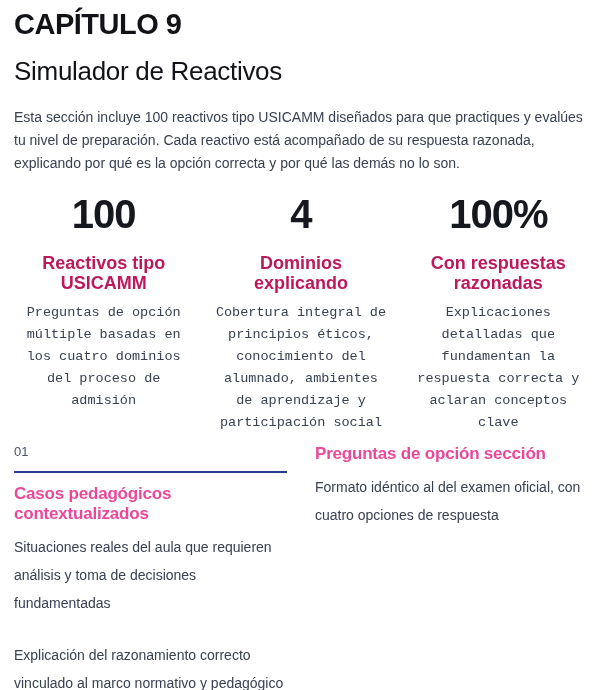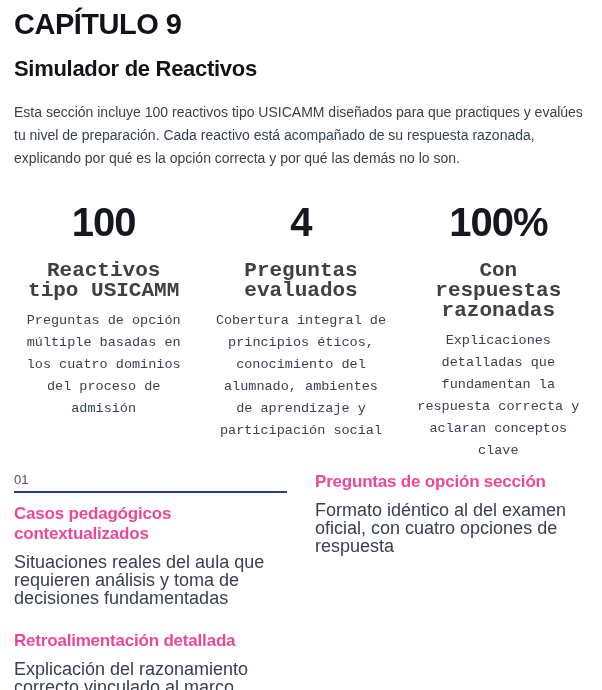--- a/index.html
+++ b/index.html
@@ -16,86 +16,85 @@
     background: #ffffff;
   }
   .chapter-label {
     font-size: 29px;
     font-weight: 800;
     color: #111318;
     letter-spacing: -0.5px;
     margin-bottom: 15px;
   }
   .page-title {
-    font-size: 22px;
-    font-weight: 700;
+    font-size: 26px;
+    font-weight: 400;
     color: #111318;
     letter-spacing: -0.3px;
     margin-bottom: 19px;
   }
   .intro {
     font-size: 14px;
     line-height: 23px;
     color: #374151;
-    margin-bottom: 26px;
+    margin-bottom: 13px;
   }
   
   .stats {
     display: flex;
     gap: 26px;
     text-align: center;
     padding: 4px 4px 0 4px;
   }
   .stat { flex: 1; }
   .stat-value {
     font-size: 40px;
     font-weight: 800;
     color: #16181f;
     letter-spacing: -1px;
     margin-bottom: 16px;
   }
   .stat-label {
-    font-size: 21px;
+    font-size: 18px;
     font-weight: 700;
-    color: #404040;
+    color: #be185d;
     line-height: 20px;
     margin-bottom: 9px;
-    font-family: Liberation Mono, monospace;
   }
   .stat-desc {
     font-size: 13.5px;
     line-height: 22px;
     color: #374151;
     font-family: Liberation Mono, monospace;
   }
   
   .features {
     display: grid;
     grid-template-columns: 1fr 1fr;
     column-gap: 28px;
     row-gap: 24px;
     margin-top: 10px;
   }
   .feature-number {
     font-size: 13px;
     color: #4b5563;
-    padding-bottom: 4px;
+    padding-bottom: 12px;
     border-bottom: 2px solid #2e3a8c;
     margin-bottom: 11px;
   }
   .feature-title {
     font-size: 17px;
     font-weight: 700;
     color: #ec4899;
     letter-spacing: -0.2px;
     margin-bottom: 9px;
   }
   .feature-desc {
-    font-size: 18px;
-    line-height: 18px;
+    font-size: 14px;
+    line-height: 28px;
     color: #374151;
   }
   
   .recommendation {
     margin-top: 25px;
     border-left: 4px solid #2e3a8c;
     padding: 9px 8px 9px 19px;
   }
   .recommendation-text {
     font-size: 13.5px;
@@ -115,42 +114,41 @@
   <p class="intro">Esta sección incluye 100 reactivos tipo USICAMM diseñados para que practiques y evalúes tu nivel de preparación. Cada reactivo está acompañado de su respuesta razonada, explicando por qué es la opción correcta y por qué las demás no lo son.</p>
 
   <div class="stats">
     <div class="stat">
       <div class="stat-value">100</div>
       <div class="stat-label">Reactivos tipo USICAMM</div>
       <div class="stat-desc">Preguntas de opción múltiple basadas en los cuatro dominios del proceso de admisión</div>
     </div>
     <div class="stat">
       <div class="stat-value">4</div>
-      <div class="stat-label">Preguntas evaluados</div>
+      <div class="stat-label">Dominios explicando</div>
       <div class="stat-desc">Cobertura integral de principios éticos, conocimiento del alumnado, ambientes de aprendizaje y participación social</div>
     </div>
     <div class="stat">
       <div class="stat-value">100%</div>
       <div class="stat-label">Con respuestas razonadas</div>
       <div class="stat-desc">Explicaciones detalladas que fundamentan la respuesta correcta y aclaran conceptos clave</div>
     </div>
   </div>
 
   <div class="features">
     <div class="feature">
       <div class="feature-number">01</div>
       <div class="feature-title">Casos pedagógicos contextualizados</div>
       <div class="feature-desc">Situaciones reales del aula que requieren análisis y toma de decisiones fundamentadas</div>
     </div>
     <div class="feature">
       <div class="feature-title">Preguntas de opción sección</div>
       <div class="feature-desc">Formato idéntico al del examen oficial, con cuatro opciones de respuesta</div>
     </div>
     <div class="feature">
-      <div class="feature-title">Retroalimentación detallada</div>
       <div class="feature-desc">Explicación del razonamiento correcto vinculado al marco normativo y pedagógico</div>
     </div>
   </div>
 
   <div class="recommendation">
     <p class="recommendation-text"><b>Recomendación importante:</b><span> Resuelve los reactivos simulando condiciones reales de examen. Controla tu tiempo, evita consultar materiales y luego revisa cuidadosamente cada respuesta para fortalecer tu aprendizaje.</span></p>
   </div>
 
 </div>
 

